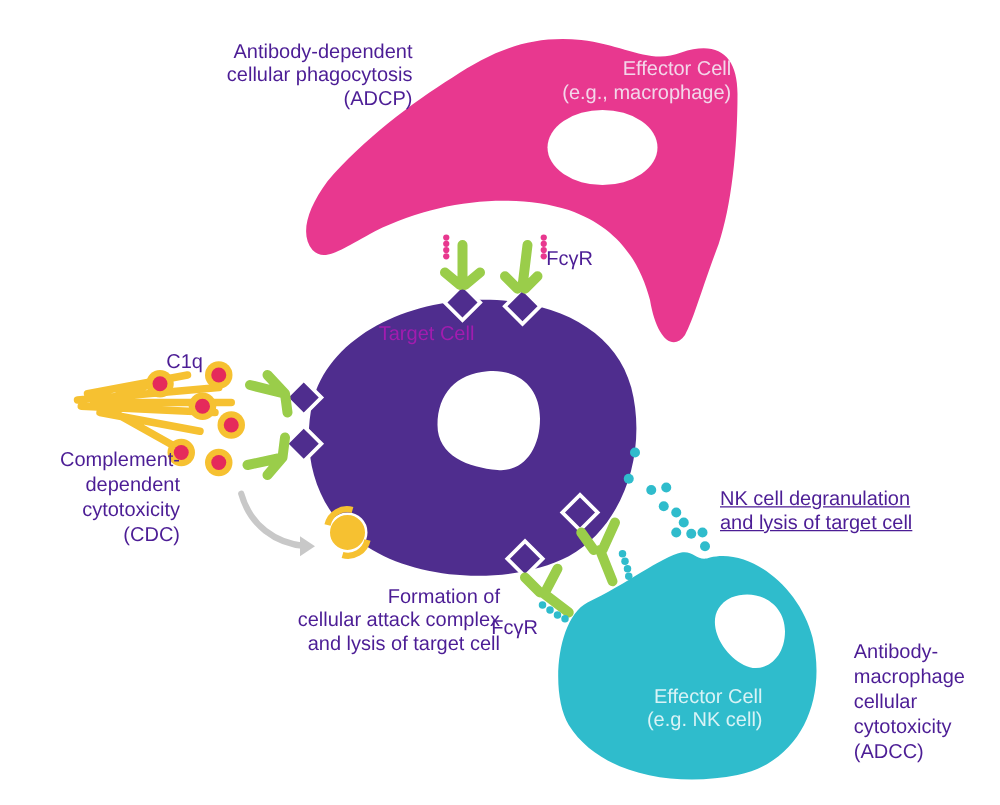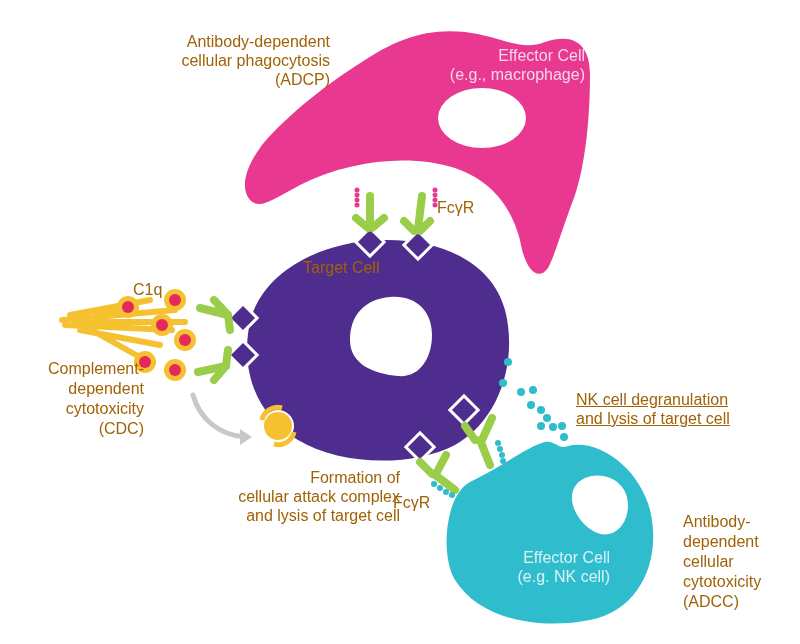--- a/index.html
+++ b/index.html
@@ -1,23 +1,23 @@
 <!DOCTYPE html>
 <html><head>
 <meta charset="utf-8">
 <style>
   html, body { margin: 0; padding: 0; background: #ffffff; }
   body { width: 800px; height: 644px; position: relative; overflow: hidden; font-family: "Liberation Sans", "DejaVu Sans", sans-serif; }
   svg { position: absolute; left: 0; top: 0; }
-  .lbl { position: absolute; color: #a16207; font-size: 16px; line-height: 19px; white-space: pre-line; }
+  .lbl { position: absolute; color: #4c1d95; font-size: 16px; line-height: 19px; white-space: pre-line; }
   .lbl.right { text-align: right; }
   .lbl.center { text-align: right; }
   .lbl.light { color: #f3d7ea; }
   .lbl.lightcyan { color: #d9f3f6; }
-  .lbl.lightpurple { color: #a16207; }
+  .lbl.lightpurple { color: #a21caf; }
 </style>
 </head>
 <body>
 
 <svg width="800" height="644" viewBox="0 0 800 644">
 
   <path d="M362,62 C395,40 425,28 465,32 C500,36 520,52 545,42 C575,32 590,45 590,75 C590,120 585,165 575,195 C560,235 555,255 548,268 C538,282 525,270 520,240 C512,210 495,182 455,168 C410,154 350,160 300,185 C272,200 260,210 250,200 C240,188 245,168 262,145 C290,112 330,82 362,62 Z" fill="#e8388f"></path>
   <ellipse cx="482" cy="118" rx="44" ry="30" fill="#ffffff"></ellipse>
 
   <path d="M380,240 C440,238 492,262 505,310 C518,360 500,420 455,445 C410,468 340,465 298,440 C255,415 240,368 250,322 C262,272 320,242 380,240 Z" fill="#4f2d8e"></path>
@@ -129,16 +129,16 @@
 (CDC)</div>
 <div class="lbl center" style="left:190px; top:468px; width:210px;">Formation of
 cellular attack complex
 and lysis of target cell</div>
 <div class="lbl" style="left:393px; top:493px;">FcγR</div>
 <div class="lbl" style="left:576px; top:390px;text-decoration:underline;">NK cell degranulation
 and lysis of target cell</div>
 <div class="lbl center lightcyan" style="left:470px; top:548px; width:140px;">Effector Cell
 (e.g. NK cell)</div>
 <div class="lbl" style="left:683px; top:512px; line-height:20px;">Antibody-
-dependent
+macrophage
 cellular
 cytotoxicity
 (ADCC)</div>
 
 </body></html>

